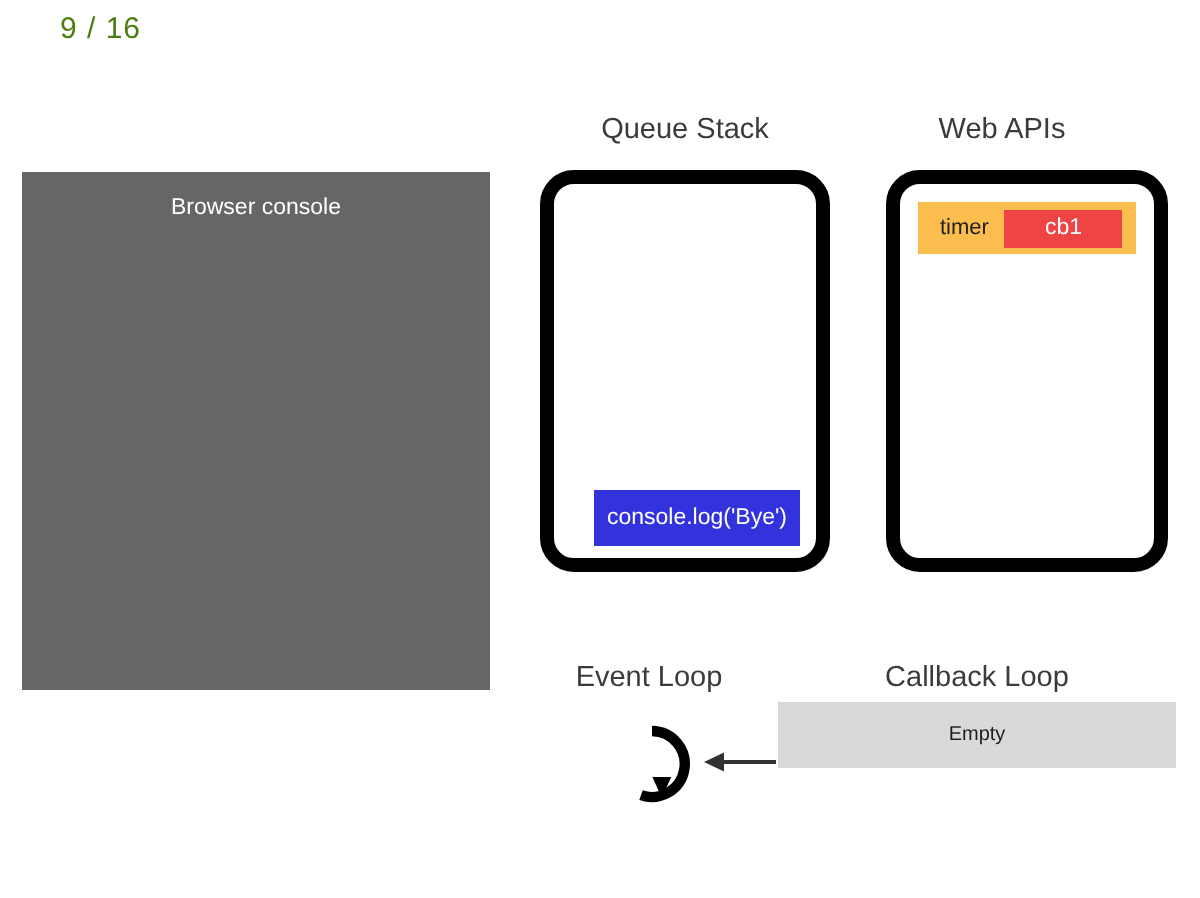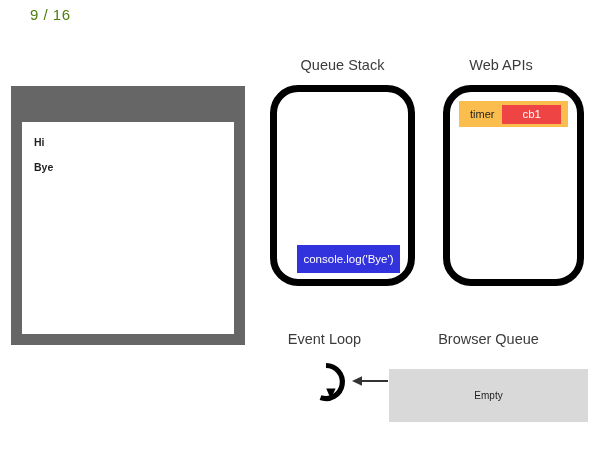--- a/index.html
+++ b/index.html
@@ -77,21 +77,21 @@
   #call-stack-title  { left: 270px; top: 57px; width: 145px; }
   #web-apis-title    { left: 431px; top: 57px; width: 140px; }
   #event-loop-title  { left: 274px; top: 331px; width: 101px; }
   #callback-queue-title { left: 389px; top: 331px; width: 199px; }
 
   
   .device-box {
     position: absolute;
     background: #ffffff;
     border: 7px solid #000000;
-    border-radius: 28px;
+    border-radius: 17px;
     box-sizing: border-box;
     overflow: hidden;
   }
   #call-stack-box { left: 270px; top: 85px; width: 145px; height: 201px; }
   #web-apis-box   { left: 443px; top: 85px; width: 141px; height: 201px; }
 
   
   #call-stack-frame {
     position: absolute;
     left: 20px;
@@ -151,43 +151,40 @@
     left: 352px;
     top: 372px;
     width: 36px;
     height: 18px;
   }
 
   
   #callback-queue-box {
     position: absolute;
     left: 389px;
-    top: 369px;
+    top: 351px;
     width: 199px;
-    height: 53px;
+    height: 33px;
     background: #d9d9d9;
     display: flex;
     align-items: center;
     justify-content: center;
   }
   #callback-queue-status {
     font-size: 10px;
     color: #1f1f1f;
   }
 </style>
 </head>
 <body>
 
 <div id="slide-counter">9 / 16</div>
 
 <div id="browser-console">
-  <div id="browser-console-body">
-    <div class="console-line">Hi</div>
-    <div class="console-line">Bye</div>
-  </div>
+  <div id="browser-console-title">Browser console</div>
 </div>
 
 <div class="panel-title" id="call-stack-title">Queue Stack</div>
 
 <div class="device-box" id="call-stack-box">
   <div id="call-stack-frame">console.log('Bye')</div>
 </div>
 
 <div class="panel-title" id="web-apis-title">Web APIs</div>
 
@@ -207,17 +204,17 @@
   </svg>
 </div>
 
 <div id="queue-to-loop-arrow">
   <svg viewBox="0 0 36 18" width="36" height="18" aria-hidden="true">
     <line x1="10" y1="9" x2="36" y2="9" stroke="#333333" stroke-width="2"></line>
     <polygon points="0,9 10,4.2 10,13.8" fill="#333333"></polygon>
   </svg>
 </div>
 
-<div class="panel-title" id="callback-queue-title">Browser Queue</div>
+<div class="panel-title" id="callback-queue-title">Callback Loop</div>
 
 <div id="callback-queue-box">
   <span id="callback-queue-status">Empty</span>
 </div>
 
 </body></html>

